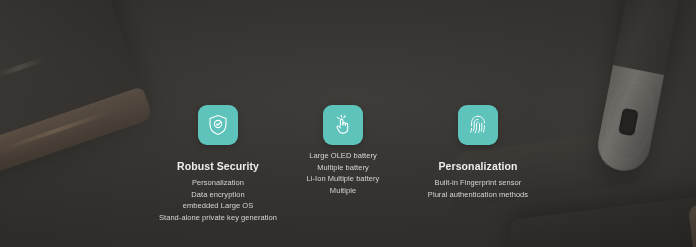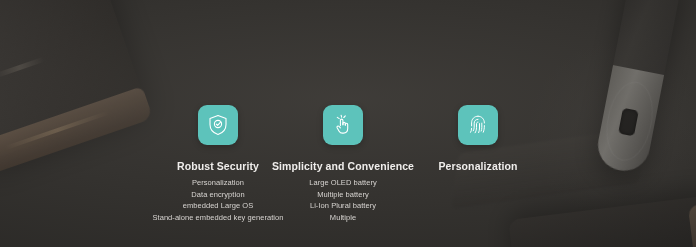--- a/index.html
+++ b/index.html
@@ -275,58 +275,61 @@
             <circle cx="12" cy="11" r="3.6"></circle>
             <path d="M10.3 11.1 L11.6 12.4 L14.6 9.1"></path>
           </svg>
         </span>
       </div>
       <div class="feature-title">Robust Security</div>
       <ul class="feature-list">
         <li>Personalization</li>
         <li>Data encryption</li>
         <li>embedded Large OS</li>
-        <li>Stand-alone embedded key generation</li>
+        <li>Stand-alone private key generation</li>
       </ul>
     </div>
 
     <div class="feature-col col-2">
       <div class="icon-tile">
         <span>
           <svg width="24" height="24" viewBox="0 0 24 24" fill="none" stroke="#ffffff" stroke-width="1.1" stroke-linecap="round" stroke-linejoin="round">
             <path d="M9.4 12.6 V7.4 a1.25 1.25 0 0 1 2.5 0 v4.3"></path>
             <path d="M11.9 11.7 v-1.1 a1.2 1.2 0 0 1 2.4 0 v1.5"></path>
             <path d="M14.3 12.1 v-0.6 a1.2 1.2 0 0 1 2.4 0 v4.1 c0 2.6 -1.8 4.5 -4.3 4.5 h-1.0 c-1.6 0 -2.6 -0.7 -3.3 -1.9 l-2.0 -3.4 a1.2 1.2 0 0 1 1.9 -1.4 l1.4 1.5"></path>
             <path d="M12.8 4.5 l1.5 -1.6"></path>
             <path d="M10.6 4.2 l-0.5 -2.0"></path>
             <path d="M8.2 5.6 l-1.9 -1.2"></path>
           </svg>
         </span>
       </div>
-      <div class="feature-title">Simplicity and Convenience</div>
       <ul class="feature-list">
         <li>Large OLED battery</li>
         <li>Multiple battery</li>
-        <li>Li-Ion Plural battery</li>
+        <li>Li-Ion Multiple battery</li>
         <li>Multiple</li>
       </ul>
     </div>
 
     <div class="feature-col col-3">
       <div class="icon-tile">
         <span>
           <svg width="24" height="24" viewBox="0 0 24 24" fill="none" stroke="#ffffff" stroke-width="1.0" stroke-linecap="round" stroke-linejoin="round">
             <path d="M12 3.2 c-4.0 0 -6.4 3.0 -6.4 6.7 v3.0"></path>
             <path d="M18.4 10.0 c0 -3.8 -2.5 -6.8 -6.4 -6.8"></path>
             <path d="M12 6.3 c-2.3 0 -3.8 1.7 -3.8 3.9 v4.0 c0 1.4 -0.3 2.6 -0.9 3.6"></path>
             <path d="M15.8 10.1 v4.6 c0 1.2 -0.2 2.4 -0.6 3.4"></path>
             <path d="M12 9.1 c-1.0 0 -1.5 0.7 -1.5 1.6 v3.9 c0 2.0 -0.5 3.8 -1.4 5.2"></path>
             <path d="M13.5 10.6 v4.4 c0 1.6 -0.3 3.2 -0.8 4.6"></path>
             <path d="M5.6 15.3 c0 1.6 -0.4 3.0 -1.0 4.0"></path>
             <path d="M18.4 12.6 c0 2.6 -0.4 4.9 -1.1 6.6"></path>
           </svg>
         </span>
       </div>
       <div class="feature-title">Personalization</div>
+      <ul class="feature-list">
+        <li>Built-in Fingerprint sensor</li>
+        <li>Plural authentication methods</li>
+      </ul>
     </div>
 
   </div>
 </div>
 
 </body></html>

